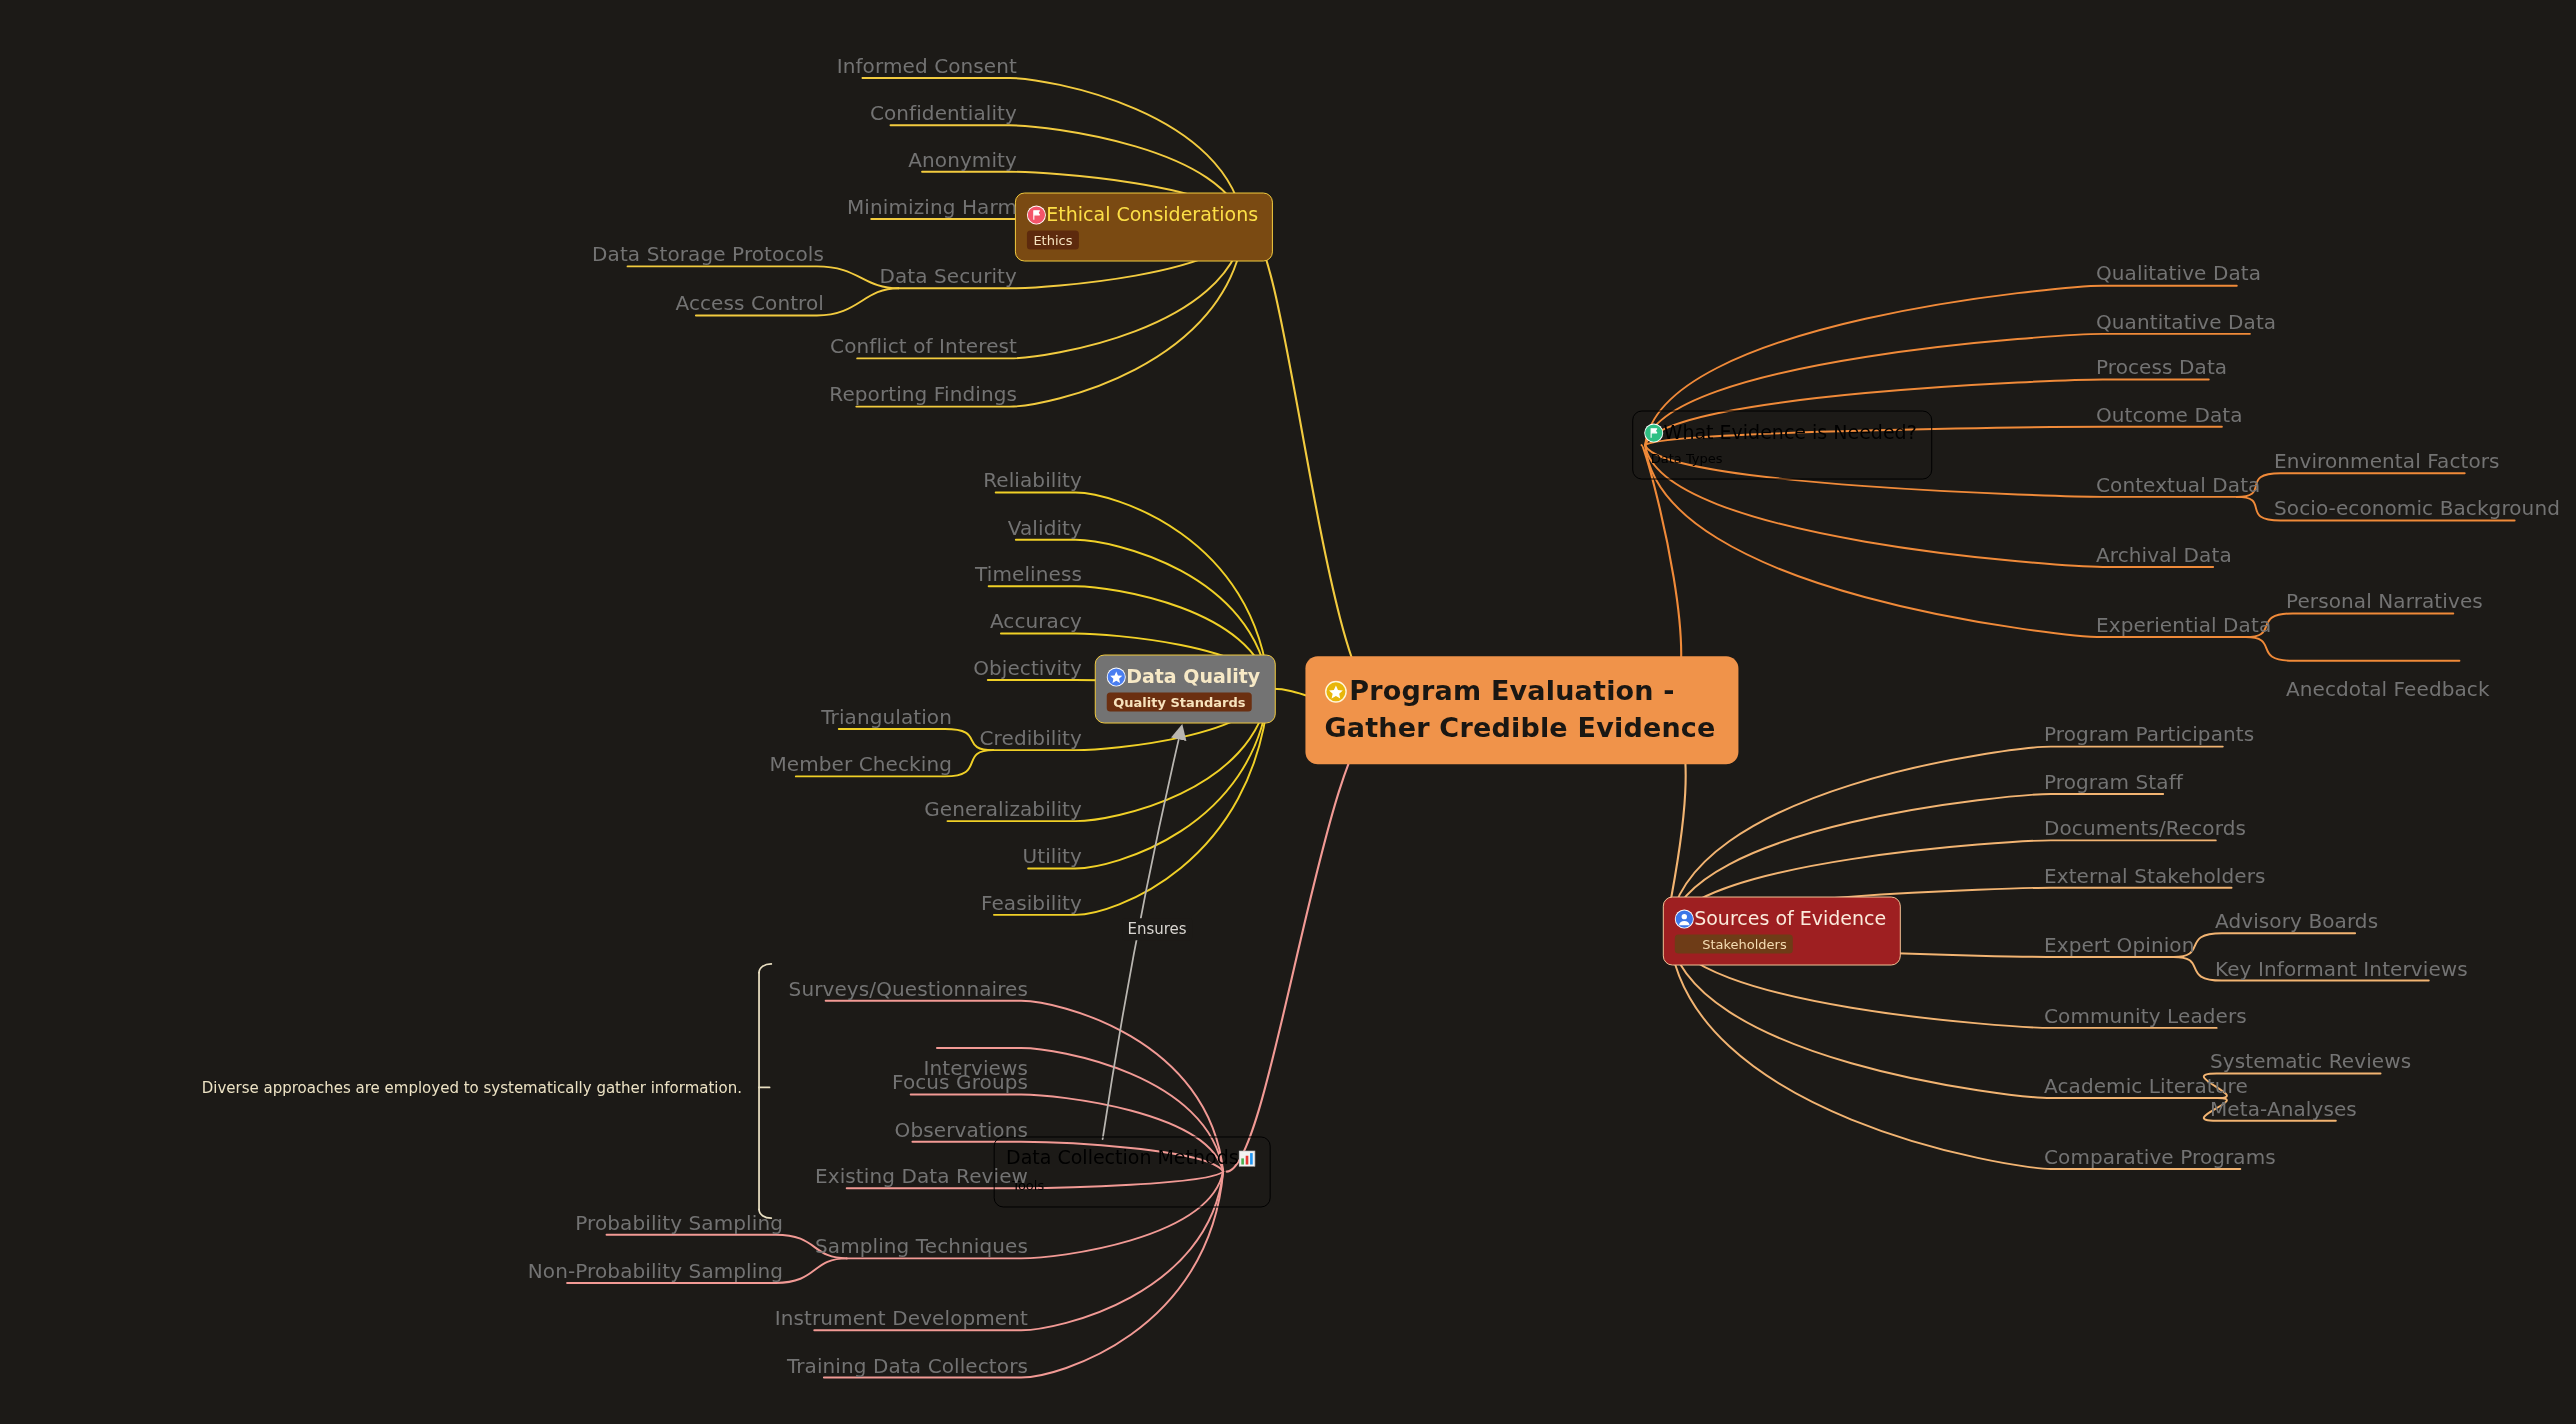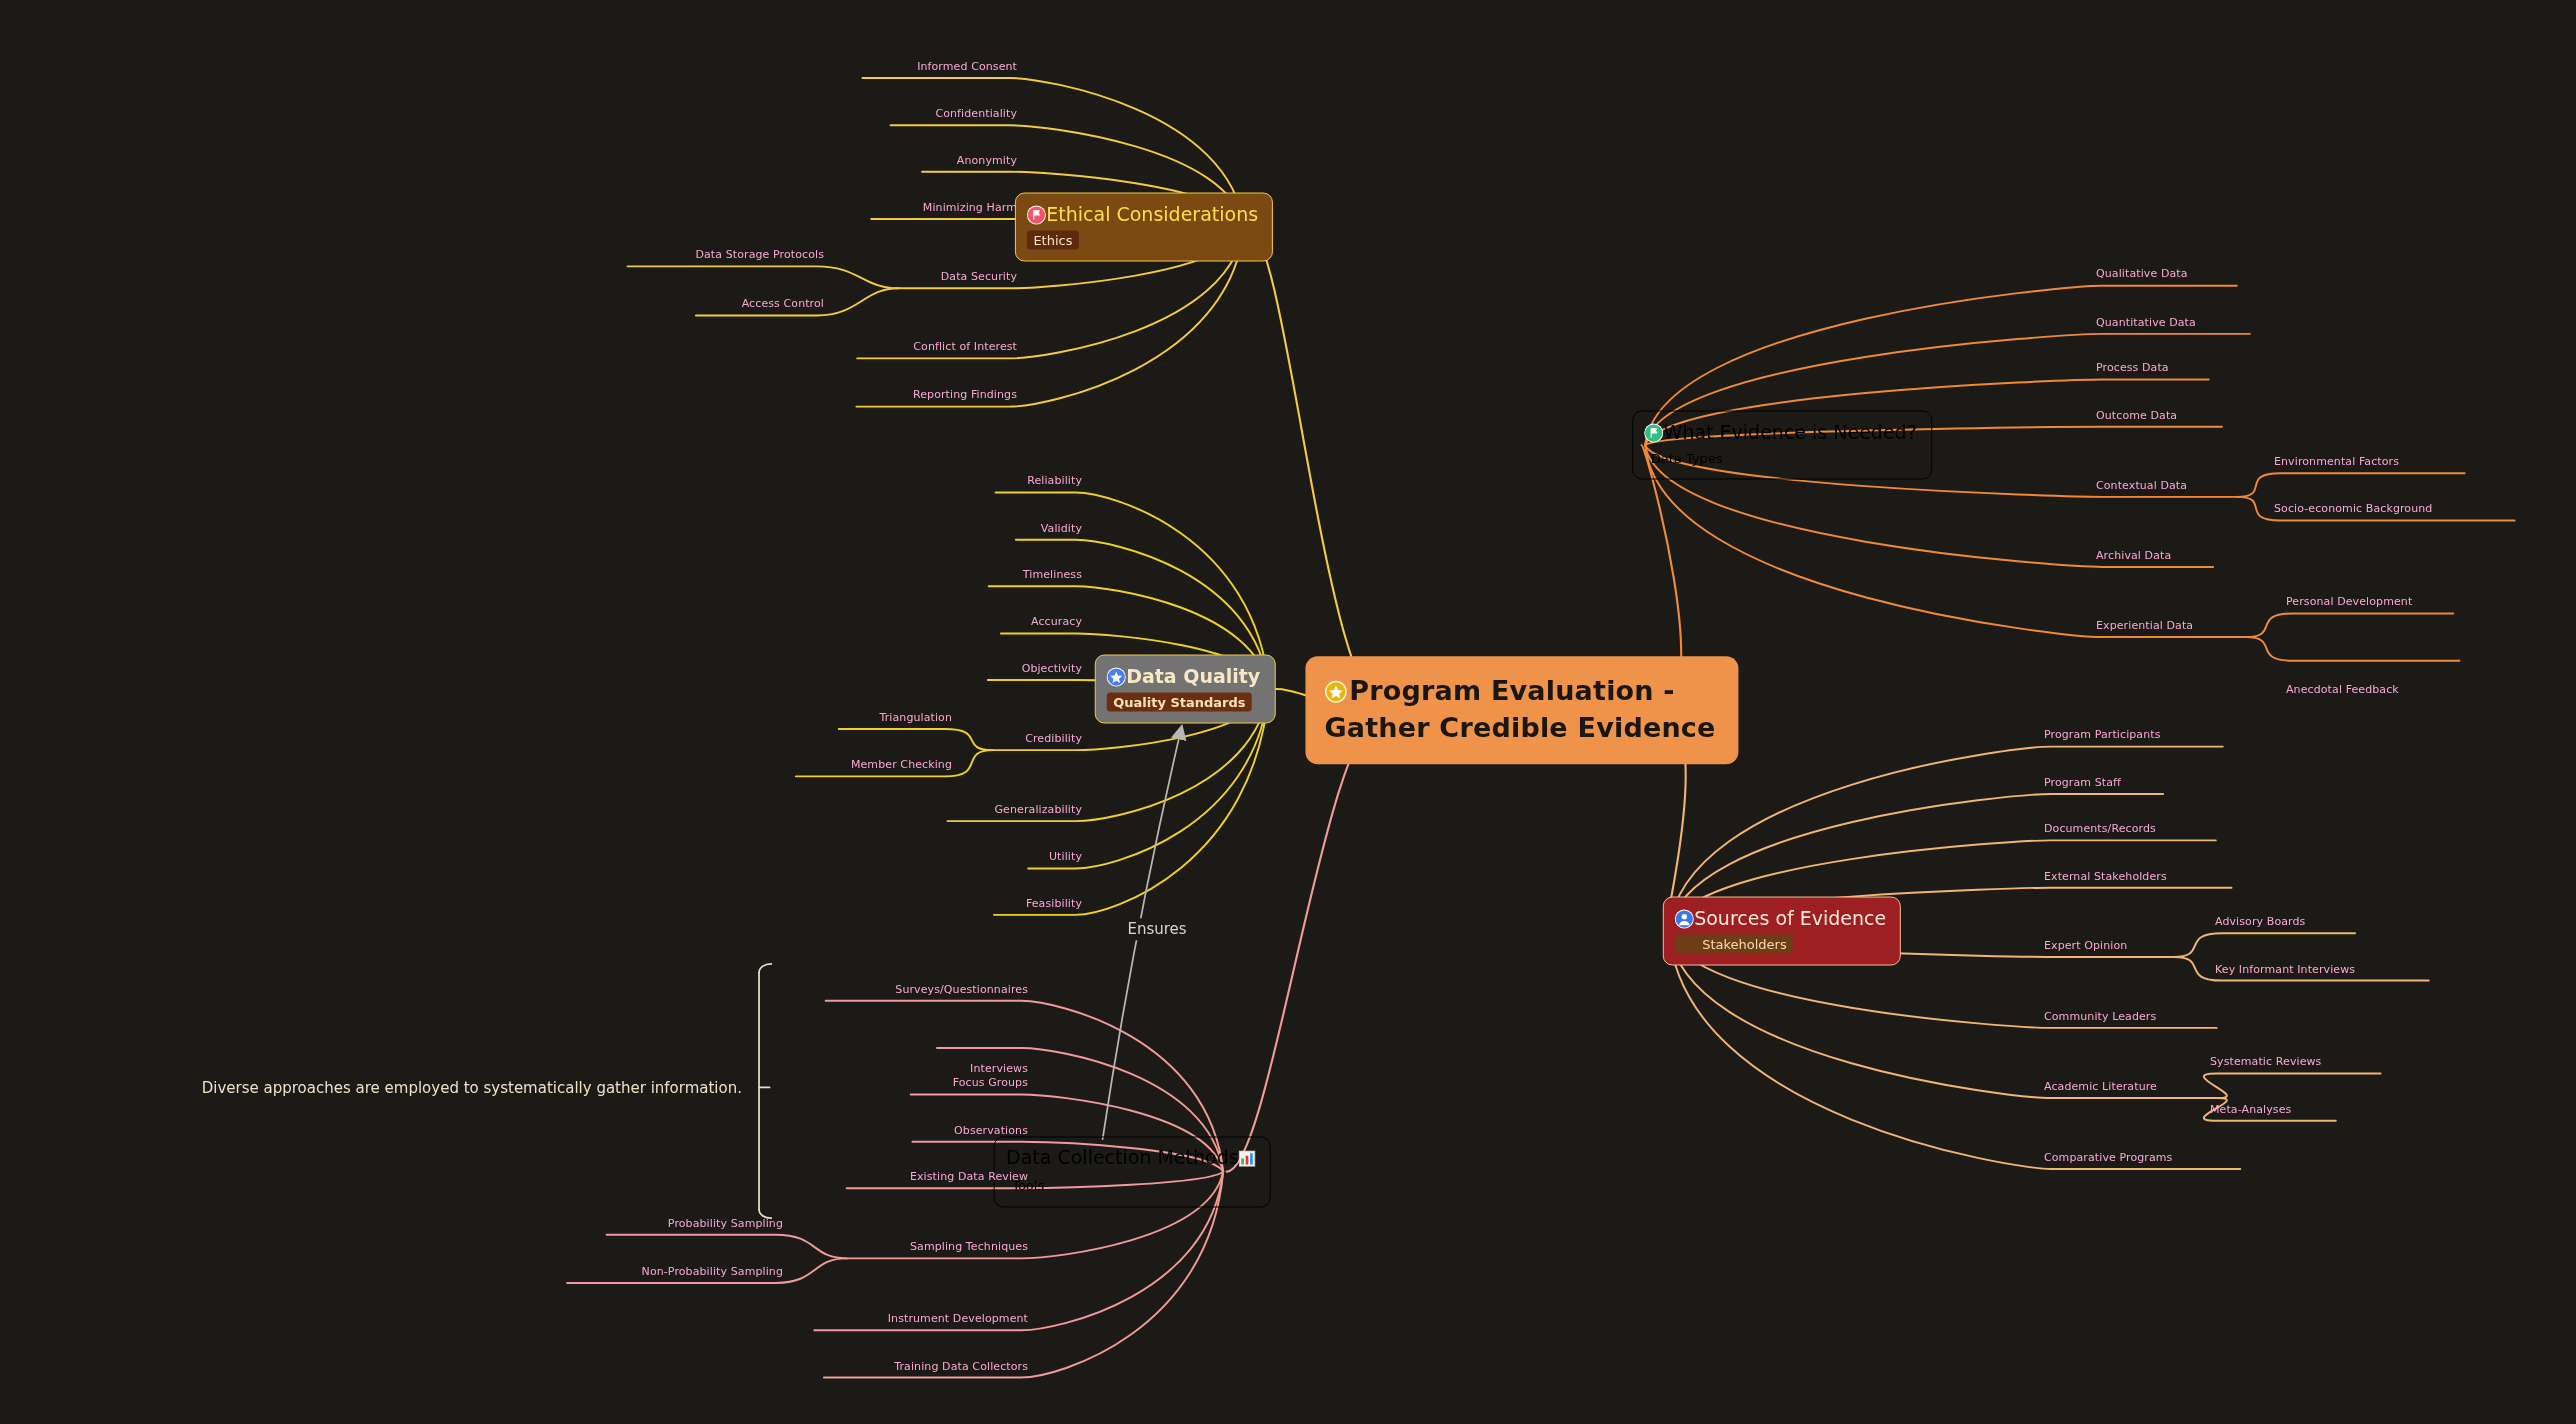--- a/index.html
+++ b/index.html
@@ -77,22 +77,22 @@
   .b-quality  { background:#737373; border-color:#f2cb3f;font-weight:bold; }
   .b-quality  .ttl { color:#f7e9c6; }
   .b-quality  .tag { background:#6b2f10; color:#f7e2bc; }
 
   .b-sources  { background:#9e1f21; border-color:#f3c295; }
   .b-sources  .ttl { color:#fbeadb; }
   .b-sources  .tag { background:#6e3c17; color:#f5ddb4;padding-left:27px; }
 
   
   .leaf {
-    font-size: 11px;
-    color: #f9a8d4;
+    font-size: 20px;
+    color: #737373;
     letter-spacing: 0.1px;
   }
   .leaf.r { transform: translate(0, -50%); }
   .leaf.l { transform: translate(-100%, -50%); }
 
   
   .note {
     font-size: 15px;
     color: #ece2c4;
     transform: translate(-100%, -50%);
@@ -244,21 +244,21 @@
           </svg></span><span>What Evidence is Needed?</span></span><span class="tag">Data Types</span></div>
     <div class="node leaf r" style="left: 2096px; top: 273px;">Qualitative Data</div>
     <div class="node leaf r" style="left: 2096px; top: 322px;">Quantitative Data</div>
     <div class="node leaf r" style="left: 2096px; top: 367px;">Process Data</div>
     <div class="node leaf r" style="left: 2096px; top: 415px;">Outcome Data</div>
     <div class="node leaf r" style="left: 2096px; top: 485px;">Contextual Data</div>
     <div class="node leaf r" style="left: 2274px; top: 461px;">Environmental Factors</div>
     <div class="node leaf r" style="left: 2274px; top: 508px;">Socio-economic Background</div>
     <div class="node leaf r" style="left: 2096px; top: 555px;">Archival Data</div>
     <div class="node leaf r" style="left: 2096px; top: 625px;">Experiential Data</div>
-    <div class="node leaf r" style="left: 2286px; top: 601px;">Personal Development</div>
+    <div class="node leaf r" style="left: 2286px; top: 601px;">Personal Narratives</div>
     <div class="node leaf r" style="left: 2286px; top: 649px; margin-top: 40px;">Anecdotal Feedback</div>
     <div class="node branch b-sources" style="left: 1782px; top: 931px; transform: translate(-50%, -50%);"><span class="ttl"><span class="ic" style="background: rgb(255, 255, 255);"><svg width="19" height="19" viewBox="0 0 22 22">
             <circle cx="11" cy="11" r="10" fill="#3d77e8"></circle>
             <circle cx="11" cy="8.3" r="3.1" fill="#fff"></circle>
             <path d="M4.8 18.2a6.4 6.4 0 0 1 12.4 0z" fill="#fff"></path>
           </svg></span><span>Sources of Evidence</span></span><span class="tag">Stakeholders</span></div>
     <div class="node leaf r" style="left: 2044px; top: 734px;">Program Participants</div>
     <div class="node leaf r" style="left: 2044px; top: 782px;">Program Staff</div>
     <div class="node leaf r" style="left: 2044px; top: 828px;">Documents/Records</div>
     <div class="node leaf r" style="left: 2044px; top: 876px;">External Stakeholders</div>

